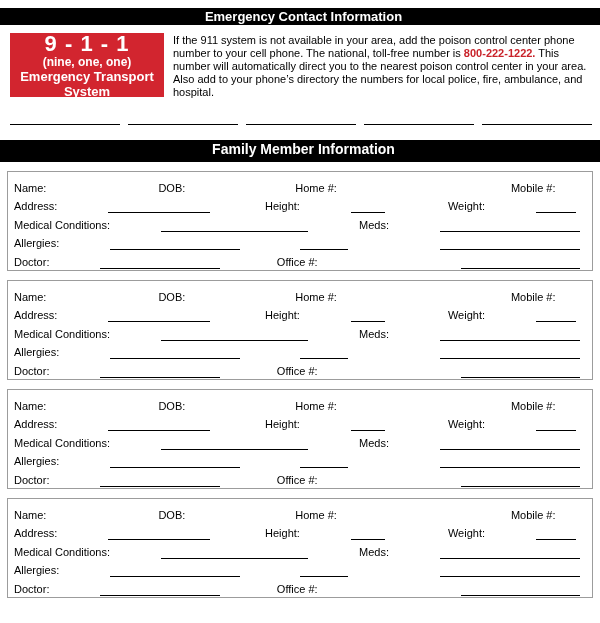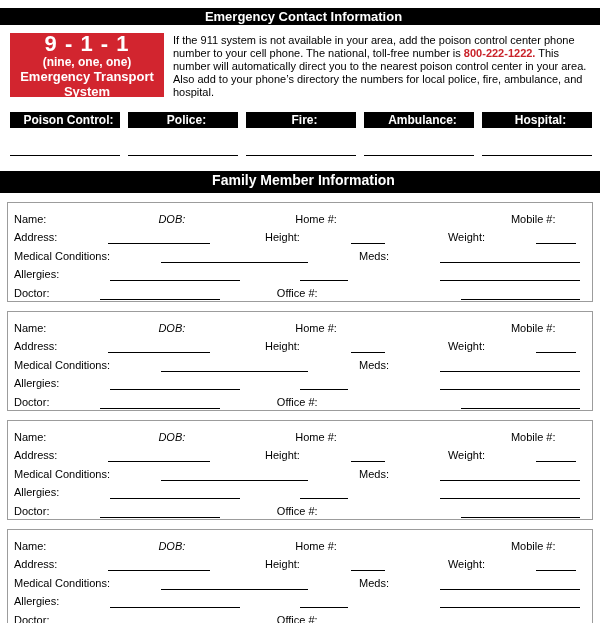--- a/index.html
+++ b/index.html
@@ -101,21 +101,21 @@
   .lbl { margin-right: 4px; line-height: 14px; }
   .line {
     display: inline-block;
     border-bottom: 1.5px solid #000;
     height: 12px;
   }
   .flex1 { flex: 1; }
   .mr6 { margin-right: 6px; }
 
   .w-name { width: 120px; }
-  .ml-dob { margin-left: 14px; font-style: italic; }
+  .ml-dob { margin-left: 14px; }
   .w-dob { width: 32px; }
   .ml-home { margin-left: 12px; }
   .w-home { width: 76px; }
   .ml-mobile { margin-left: 48px; padding-left: 28px; }
   .ml-height { margin-left: 8px; }
   .w-height { width: 34px; }
   .ml-weight { margin-left: 16px; }
   .w-weight { width: 40px; margin-right: 10px; }
   .ml-meds { margin-left: 4px; }
   .w-meds { width: 140px; }
@@ -134,27 +134,20 @@
 
   <div class="top-section">
     <div class="red-box">
       <div class="nine11">9 - 1 - 1</div>
       <div class="phonetic">(nine, one, one)</div>
       <div class="transport">Emergency Transport System</div>
     </div>
     <p class="instructions"><span>If the 911 system is not available in your area, add the poison control center phone number to your cell phone. The national, toll-free number is </span><span class="phone">800-222-1222.</span><span> This number will automatically direct you to the nearest poison control center in your area. Also add to your phone’s directory the numbers for local police, fire, ambulance, and hospital.</span></p>
   </div>
 
-  <div class="contact-bars">
-    <div class="bar contact-bar">Poison Control:</div>
-    <div class="bar contact-bar">Police:</div>
-    <div class="bar contact-bar">Fire:</div>
-    <div class="bar contact-bar">Ambulance:</div>
-    <div class="bar contact-bar">Hospital:</div>
-  </div>
 
   <div class="contact-lines">
     <div class="fill-line"></div>
     <div class="fill-line"></div>
     <div class="fill-line"></div>
     <div class="fill-line"></div>
     <div class="fill-line"></div>
   </div>
 
   <div class="bar family-bar">Family Member Information</div>

